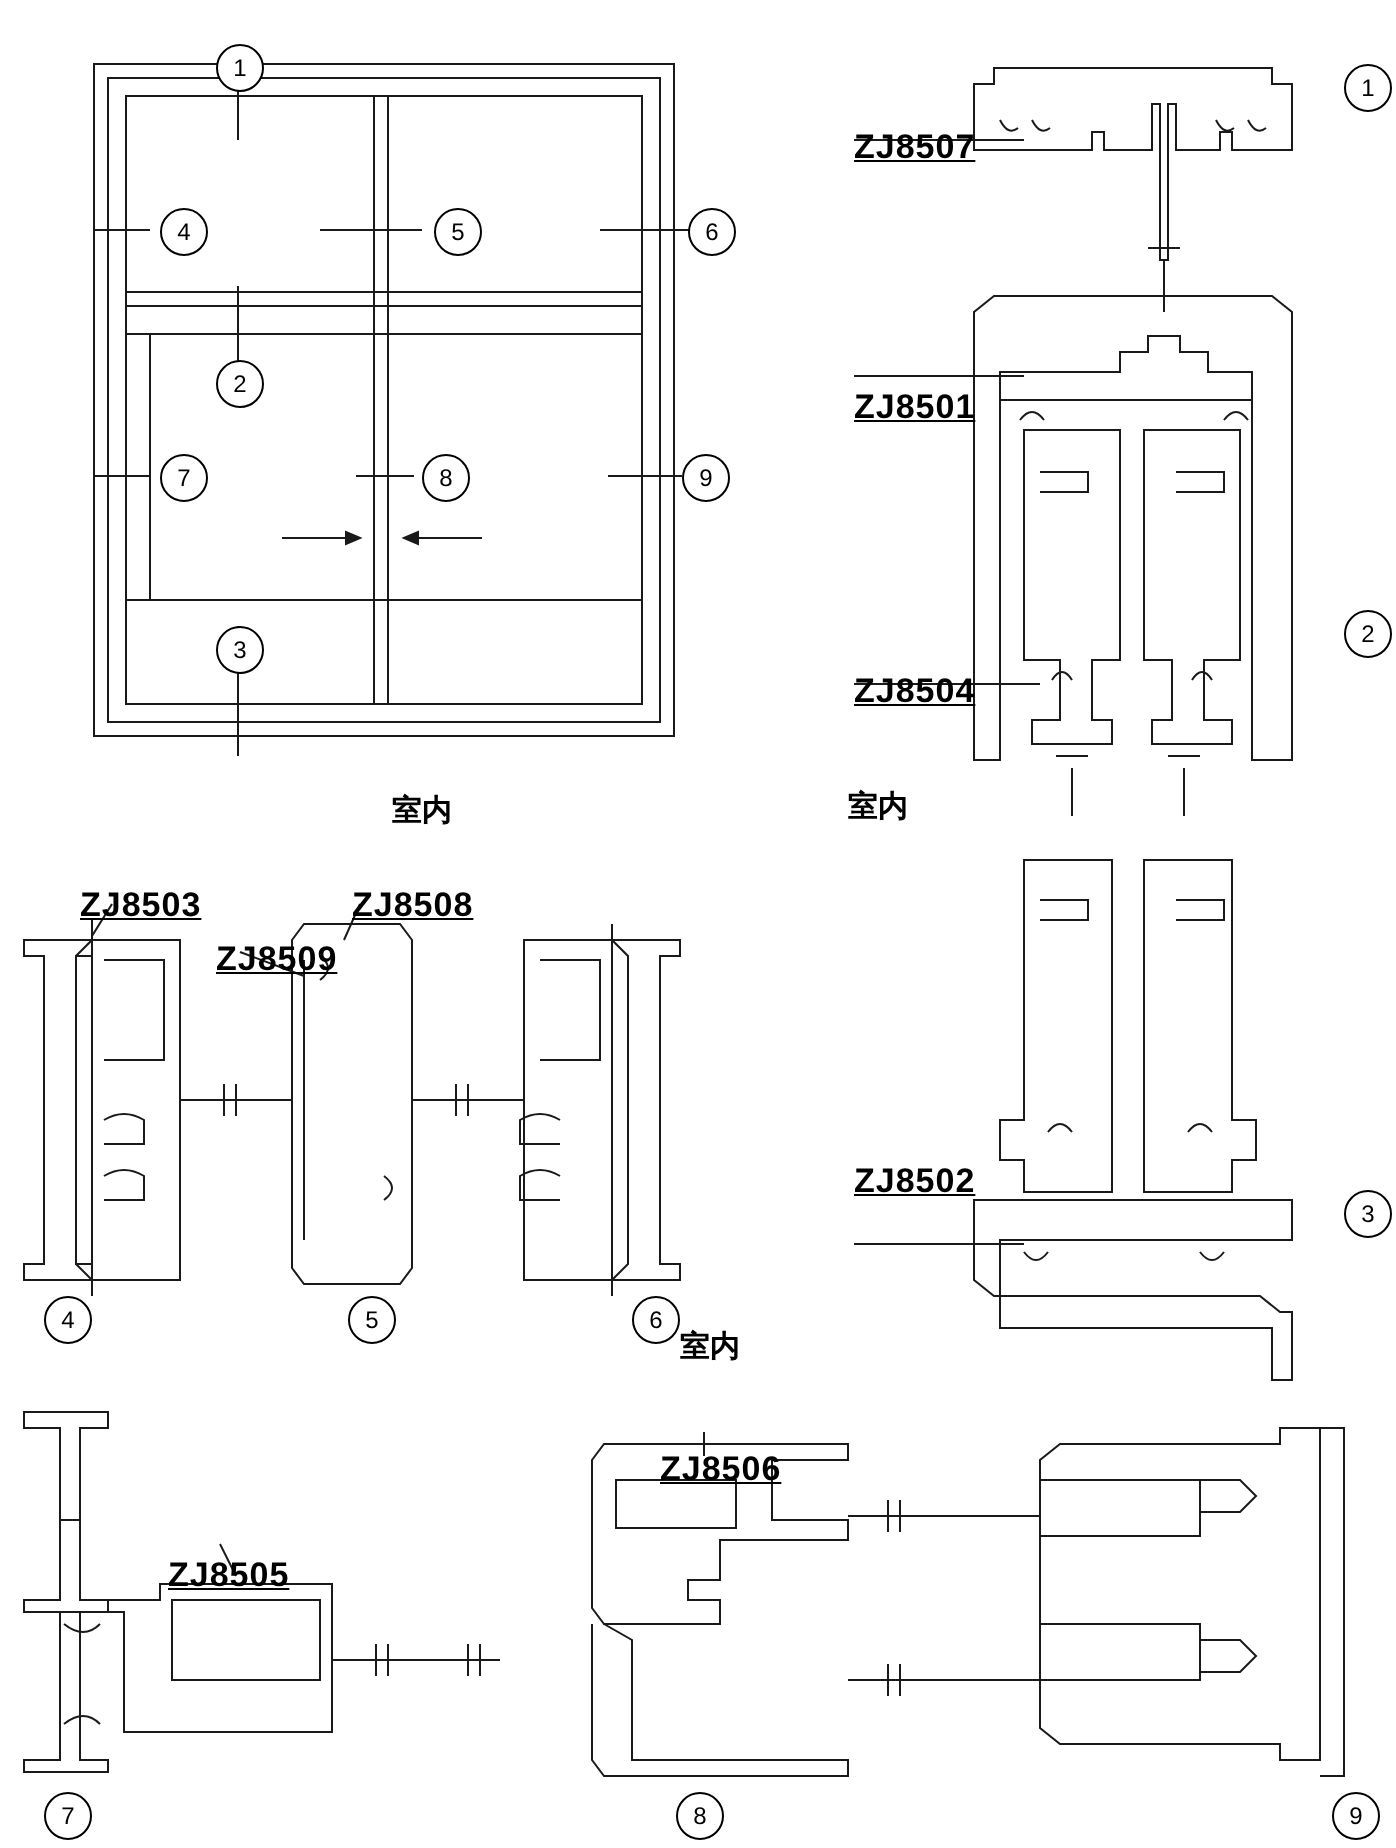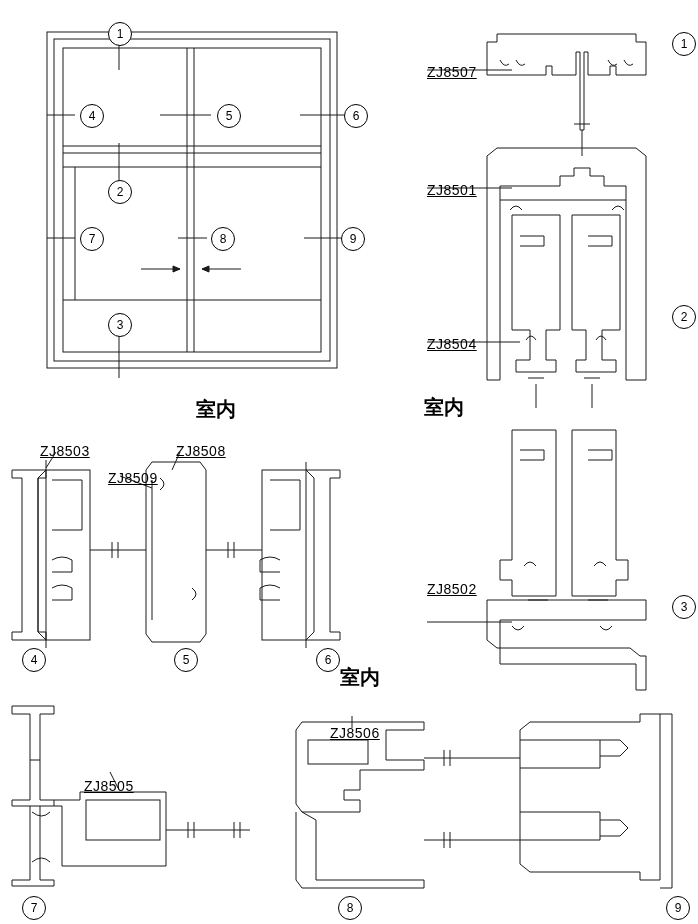--- a/index.html
+++ b/index.html
@@ -1,21 +1,21 @@
 <!DOCTYPE html>
 <html><head>
 <meta charset="utf-8">
 <style>
   html,body{margin:0;padding:0;background:#ffffff;}
   body{width:698px;height:924px;position:relative;font-family:"Liberation Sans",sans-serif;color:#000;}
   .stage{position:absolute;left:0;top:0;width:698px;height:924px;}
   svg{display:block;}
-  .lbl{position:absolute;font-size:14px;font-weight:normal;letter-spacing:0.5px;}
+  .lbl{position:absolute;font-size:17px;font-weight:bold;letter-spacing:0.5px;}
   .lbl u{text-decoration:underline;}
-  .cn{position:absolute;font-size:20px;font-weight:bold;font-family:"DejaVu Sans",sans-serif;}
+  .cn{position:absolute;font-size:15px;font-weight:bold;font-family:"DejaVu Sans",sans-serif;}
   .cir{position:absolute;width:22px;height:22px;border:1.3px solid #000;border-radius:50%;
        font-size:12px;display:flex;align-items:center;justify-content:center;background:#fff;}
 </style>
 </head>
 <body>
 
 <div class="stage">
 
 <svg width="698" height="924" viewBox="0 0 698 924">
   <g fill="none" stroke="#1a1a1a" stroke-width="1" stroke-linejoin="miter" stroke-linecap="butt">
@@ -212,21 +212,21 @@
 
 <div class="cir" style="left:22px;top:648px">4</div>
 <div class="cir" style="left:174px;top:648px">5</div>
 <div class="cir" style="left:316px;top:648px">6</div>
 
 <div class="cir" style="left:22px;top:896px">7</div>
 <div class="cir" style="left:338px;top:896px">8</div>
 <div class="cir" style="left:666px;top:896px">9</div>
 
 <div class="lbl" style="left:427px;top:64px"><u>ZJ8507</u></div>
-<div class="lbl" style="left:427px;top:182px"><u>ZJ8501</u></div>
+<div class="lbl" style="left:427px;top:194px"><u>ZJ8501</u></div>
 <div class="lbl" style="left:427px;top:336px"><u>ZJ8504</u></div>
 <div class="lbl" style="left:427px;top:581px"><u>ZJ8502</u></div>
 <div class="lbl" style="left:40px;top:443px"><u>ZJ8503</u></div>
 <div class="lbl" style="left:176px;top:443px"><u>ZJ8508</u></div>
 <div class="lbl" style="left:108px;top:470px"><u>ZJ8509</u></div>
 <div class="lbl" style="left:84px;top:778px"><u>ZJ8505</u></div>
 <div class="lbl" style="left:330px;top:725px"><u>ZJ8506</u></div>
 
 <div class="cn" style="left:196px;top:396px">室内</div>
 <div class="cn" style="left:424px;top:394px">室内</div>

